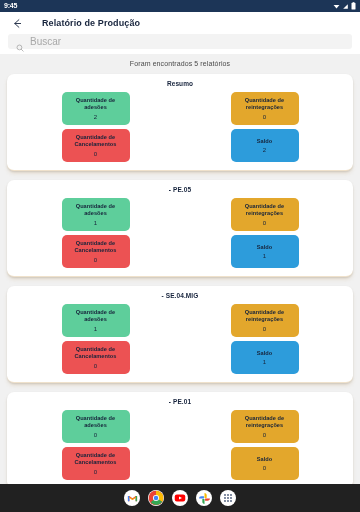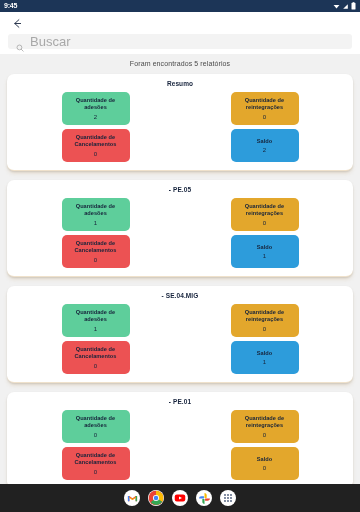--- a/index.html
+++ b/index.html
@@ -85,21 +85,21 @@
     padding: 0 8px;
     gap: 6px;
     cursor: text;
   }
   .search-icon { width: 8px; height: 8px; display:block; flex:0 0 auto; }
   .search-input {
     border: none;
     outline: none;
     background: transparent;
     font-family: "Liberation Sans", sans-serif;
-    font-size: 13px;
+    font-size: 10px;
     color: #9a9a9a;
     width: 100%;
     height: 100%;
     padding: 0;
   }
   .search-input::placeholder { color: #a8a8a8; }
 
   
   .content {
     flex: 1 1 auto;
@@ -218,20 +218,21 @@
     </div>
   </div>
 
   <div class="appbar">
     <div class="back-icon">
       <svg width="11" height="11" viewBox="0 0 16 16">
         <path d="M10 2.5 L4 8 L10 13.5" fill="none" stroke="#17243d" stroke-width="1.3" stroke-linecap="round" stroke-linejoin="round"></path>
         <path d="M4 8 L12.5 8" stroke="#17243d" stroke-width="1.3" stroke-linecap="round"></path>
       </svg>
     </div>
+    <div class="appbar-title">Relatório de Produção</div>
   </div>
 
   <div class="searchwrap">
     <div class="searchbar">
       <span class="search-icon">
         <svg width="8" height="8" viewBox="0 0 14 14">
           <circle cx="6" cy="6" r="4.2" fill="none" stroke="#9a9a9a" stroke-width="1.2"></circle>
           <path d="M9.2 9.2 L12.6 12.6" stroke="#9a9a9a" stroke-width="1.2" stroke-linecap="round"></path>
         </svg>
       </span>

